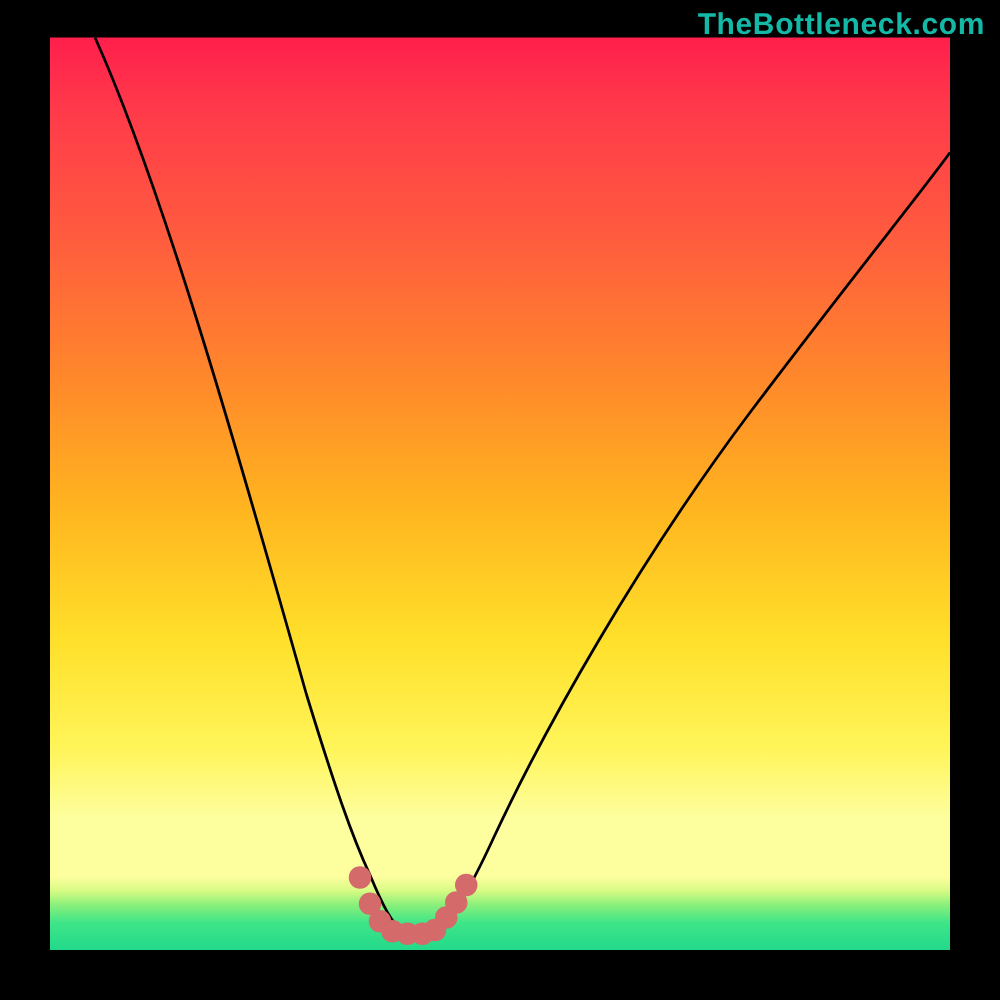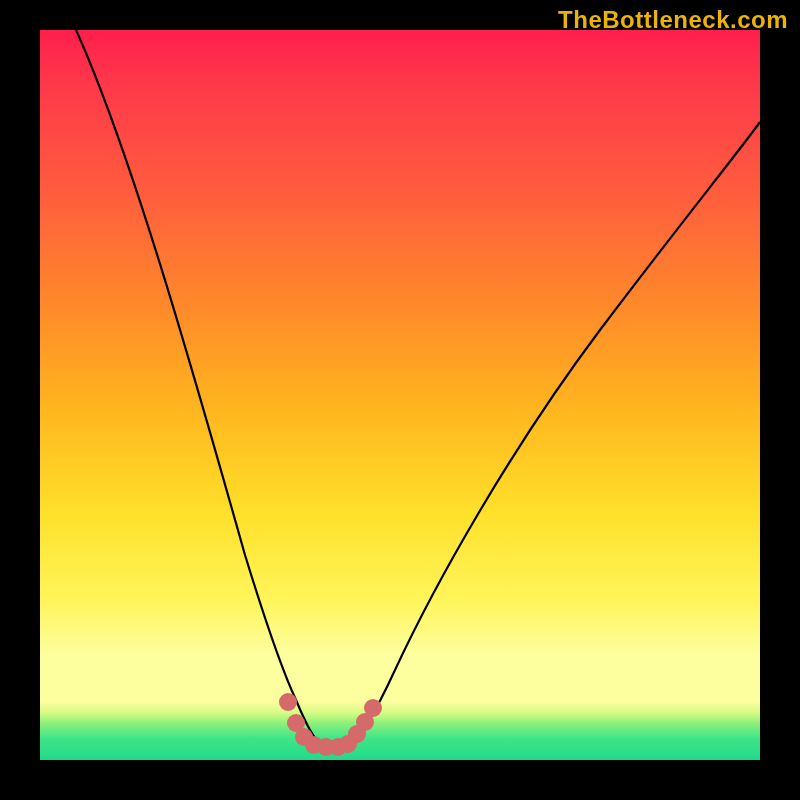--- a/index.html
+++ b/index.html
@@ -42,21 +42,21 @@
       #3fe588 97%,
       #22d98a 100%
     );
   }
   .watermark {
     position: absolute;
     top: 6px;
     right: 12px;
     font-size: 24px;
     font-weight: 600;
-    color: #eab308;
+    color: #14b8a6;
     letter-spacing: 0.5px;
     user-select: none;
   }
   svg.curve {
     position: absolute;
     left: 0;
     top: 0;
     width: 720px;
     height: 730px;
     overflow: visible;

